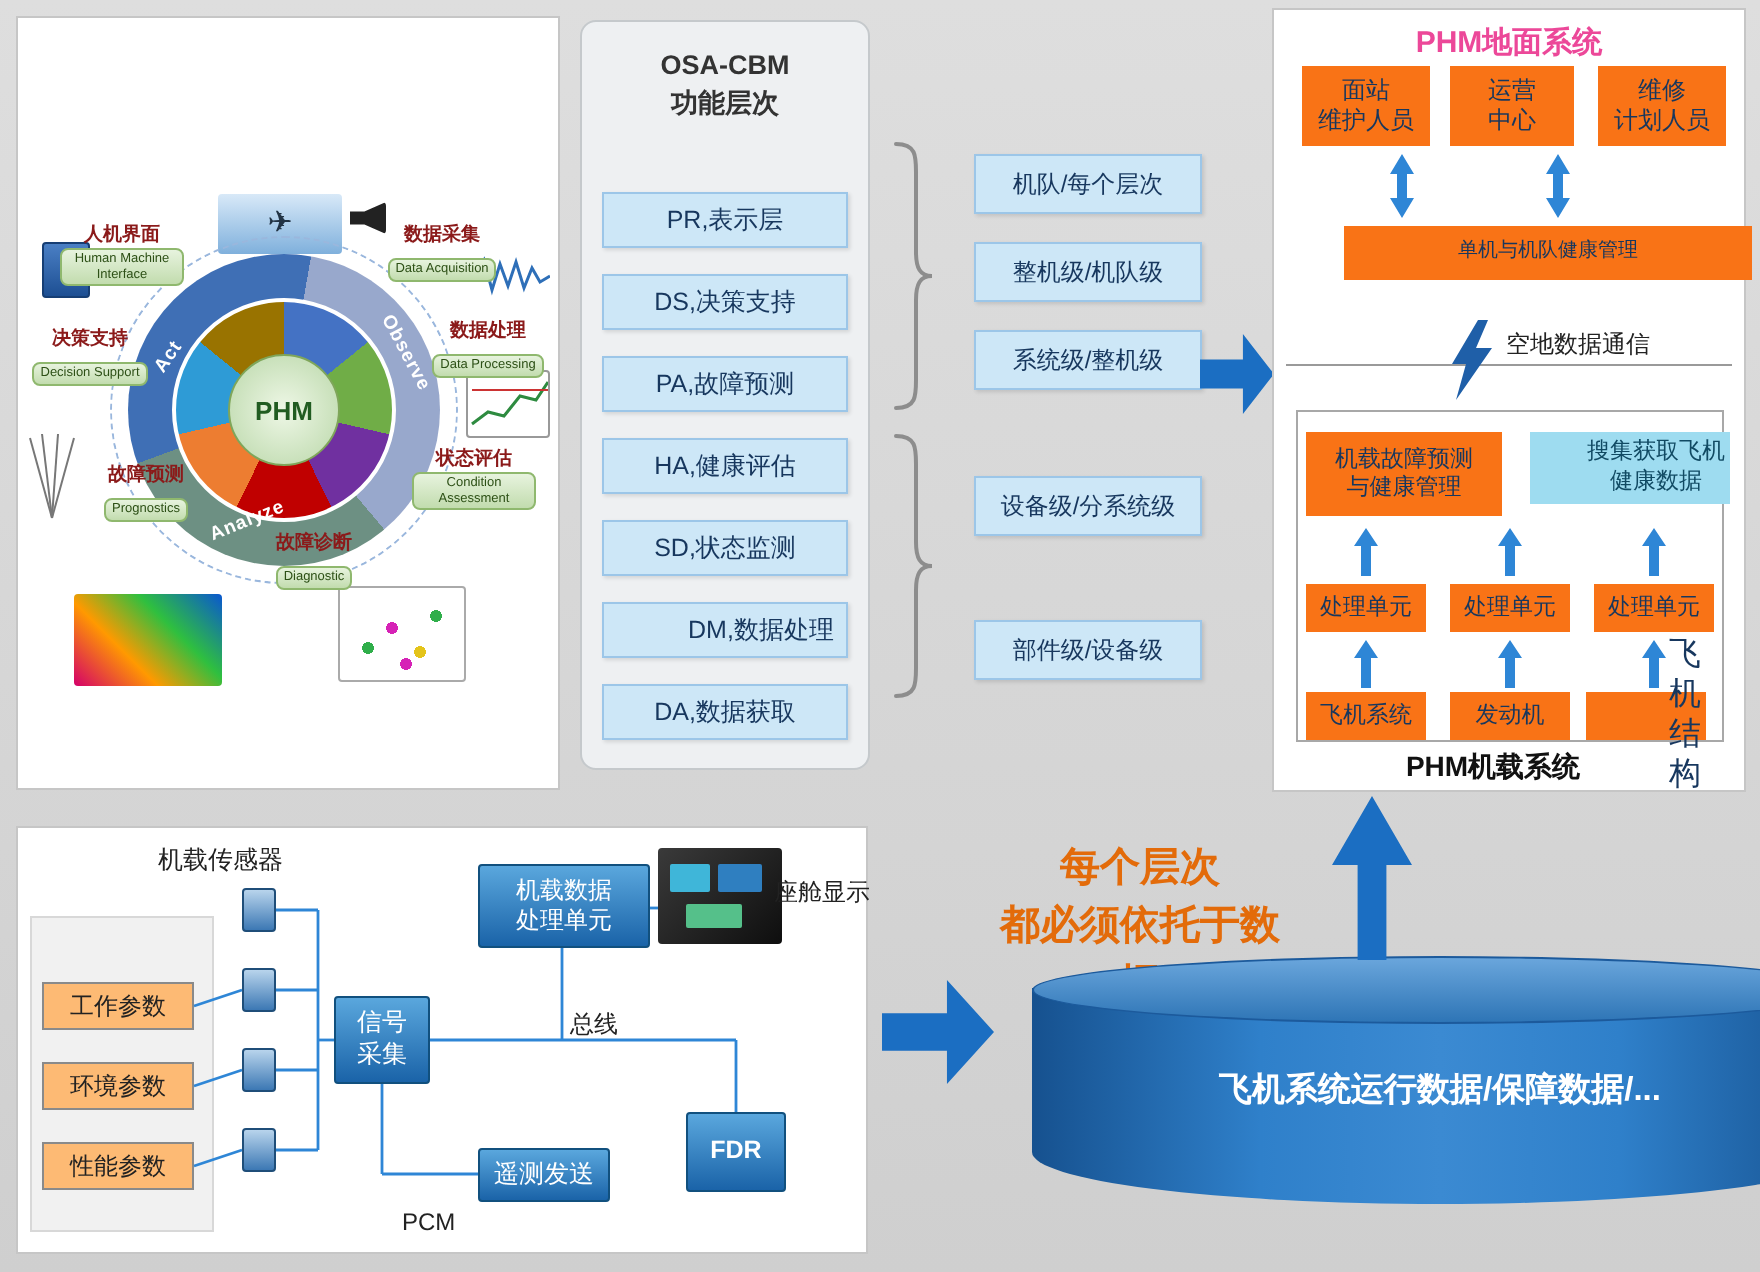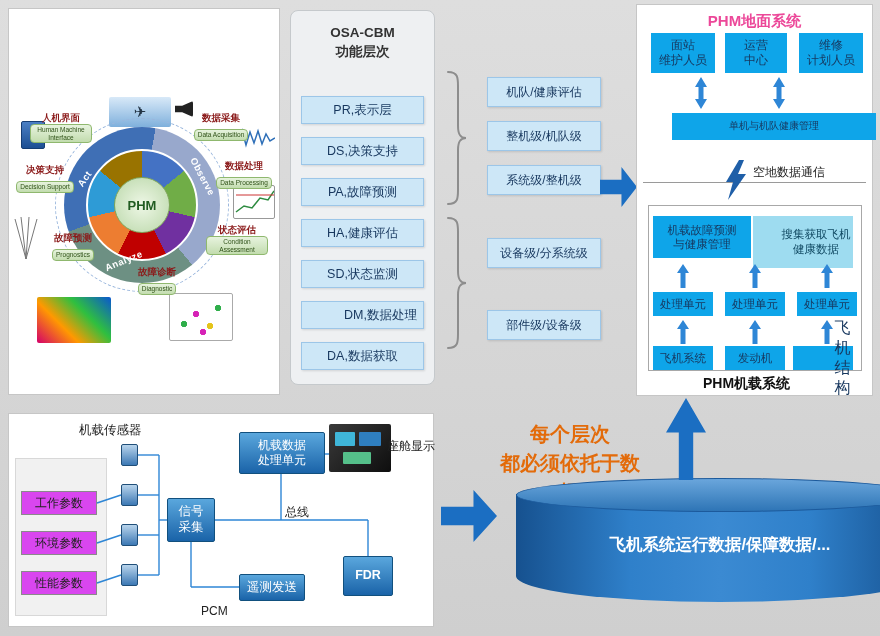--- a/index.html
+++ b/index.html
@@ -5,21 +5,21 @@
   * { margin:0; padding:0; box-sizing:border-box; }
   body { font-family:"Liberation Sans","DejaVu Sans",sans-serif; }
   .stage { position:relative; width:880px; height:636px; background:linear-gradient(180deg,#dedede,#cfcfcf); overflow:hidden; }
   .panel { position:absolute; background:#fff; border:1px solid #c6c6c6; }
   .pre { white-space:pre-line; }
 
   
   .bluebox { position:absolute; background:#cde7f7; border:1px solid #9cc6e8; color:#17375e;
              display:flex; align-items:center; justify-content:center; text-align:center;
              font-size:12.5px; box-shadow:1px 1px 2px rgba(0,0,0,.12); }
-  .flatblue { position:absolute; background:#0ea5e9; color:#17375e; display:flex; align-items:center;
+  .flatblue { position:absolute; background:#f97316; color:#17375e; display:flex; align-items:center;
               justify-content:center; text-align:center; font-size:12px; line-height:1.25; }
   .cyanbox  { position:absolute; background:#9edcf0; color:#114a63; display:flex; align-items:center;
               justify-content:center; text-align:center; font-size:11.5px; line-height:1.3; }
   .gradblue { position:absolute; background:linear-gradient(180deg,#5aa7dd,#1a63a8); border:1px solid #11507e;
               color:#fff; display:flex; align-items:center; justify-content:center; text-align:center;
               font-size:12.5px; line-height:1.25; border-radius:2px; }
 
   
   .panel-osa { position:absolute; left:290px; top:10px; width:145px; height:375px; background:#eef0f2;
                border:1px solid #c5c9cc; border-radius:8px; }
@@ -53,21 +53,21 @@
 
   
   .ground-title { position:absolute; top:7px; left:0; right:0; text-align:center; font-size:15px; font-weight:bold; color:#ec4899; }
   .onboard { position:absolute; left:11px; top:200px; width:214px; height:166px; border:1px solid #a8a8a8; background:#fff; }
   .onboard-label { position:absolute; left:0; right:16px; top:370px; text-align:center; font-size:14px; font-weight:bold; color:#111; }
   .divider { position:absolute; left:6px; right:6px; top:177px; border-top:1px solid #9a9a9a; }
   .datalink-label { position:absolute; left:116px; top:159px; font-size:12px; color:#222; }
 
   
   .param-group { position:absolute; left:6px; top:44px; width:92px; height:158px; background:#f1f1f1; border:1px solid #d8d8d8; }
-  .param { position:absolute; left:12px; width:76px; height:24px; background:#d946ef; border:1px solid #8a8a8a;
+  .param { position:absolute; left:12px; width:76px; height:24px; background:#fdba74; border:1px solid #8a8a8a;
            color:#222; font-size:12px; display:flex; align-items:center; justify-content:center; }
   .sensor { position:absolute; left:112px; width:17px; height:22px; border:1px solid #1f4e79; border-radius:2px;
             background:linear-gradient(180deg,#b8d4ec,#3c78b4); }
   .small-label { position:absolute; font-size:12px; color:#222; }
   .cockpit { position:absolute; left:320px; top:10px; width:62px; height:48px; background:linear-gradient(135deg,#3a3a3a,#0e0e0e); border-radius:2px; }
   .cockpit span { position:absolute; border-radius:1px; }
 
   .callout { position:absolute; left:500px; top:420px; width:140px; text-align:center; font-size:20px;
              font-weight:bold; color:#e36b0a; line-height:1.45; }
 
@@ -159,21 +159,21 @@
     <div class="bluebox layer-box" style="top:331px;">DA,数据获取</div>
   </div>
 
   <svg style="position:absolute; left:446px; top:70px;" width="22" height="136">
     <path d="M2,2 C12,2 12,8 12,16 L12,56 C12,64 14,68 20,68 C14,68 12,72 12,80 L12,120 C12,128 12,134 2,134" fill="none" stroke="#8d8d8d" stroke-width="2" stroke-linecap="round"></path>
   </svg>
   <svg style="position:absolute; left:446px; top:216px;" width="22" height="136">
     <path d="M2,2 C12,2 12,8 12,16 L12,55 C12,63 14,67 20,67 C14,67 12,71 12,79 L12,118 C12,126 12,132 2,132" fill="none" stroke="#8d8d8d" stroke-width="2" stroke-linecap="round"></path>
   </svg>
 
-  <div class="bluebox level-box" style="top:77px;">机队/健康评估</div>
+  <div class="bluebox level-box" style="top:77px;">机队/每个层次</div>
   <div class="bluebox level-box" style="top:121px;">整机级/机队级</div>
   <div class="bluebox level-box" style="top:165px;">系统级/整机级</div>
   <div class="bluebox level-box" style="top:238px;">设备级/分系统级</div>
   <div class="bluebox level-box" style="top:310px;">部件级/设备级</div>
 
   <div class="arr-right" style="left:600px; top:167px; width:37px; height:40px;"></div>
 
   <div class="panel" style="left:636px; top:4px; width:237px; height:392px;">
     <div class="ground-title">PHM地面系统</div>
 
@@ -195,21 +195,21 @@
 
     <div class="divider"></div>
     <svg style="position:absolute; left:88px; top:155px;" width="22" height="40">
       <path d="M14,0 L1,22 L8,22 L3,40 L21,14 L13,14 L19,0 Z" fill="#1f5fa8"></path>
     </svg>
     <div class="datalink-label">空地数据通信</div>
 
     <div class="onboard">
       <div class="flatblue pre" style="left:4px; top:10px; width:98px; height:42px; font-size:11.5px;">机载故障预测
 与健康管理</div>
-      <div class="cyanbox pre" style="left:104px; top:10px; width:100px; height:52px;padding-left:26px;">搜集获取飞机
+      <div class="cyanbox pre" style="left:116px; top:10px; width:100px; height:36px;padding-left:26px;">搜集获取飞机
 健康数据</div>
 
       <svg style="position:absolute; left:28px; top:58px;" width="12" height="24">
           <path d="M6,0 L12,9 L8.5,9 L8.5,24 L3.5,24 L3.5,9 L0,9 Z" fill="#2e86d6"></path>
         </svg>
       <svg style="position:absolute; left:100px; top:58px;" width="12" height="24">
           <path d="M6,0 L12,9 L8.5,9 L8.5,24 L3.5,24 L3.5,9 L0,9 Z" fill="#2e86d6"></path>
         </svg>
       <svg style="position:absolute; left:172px; top:58px;" width="12" height="24">
           <path d="M6,0 L12,9 L8.5,9 L8.5,24 L3.5,24 L3.5,9 L0,9 Z" fill="#2e86d6"></path>

